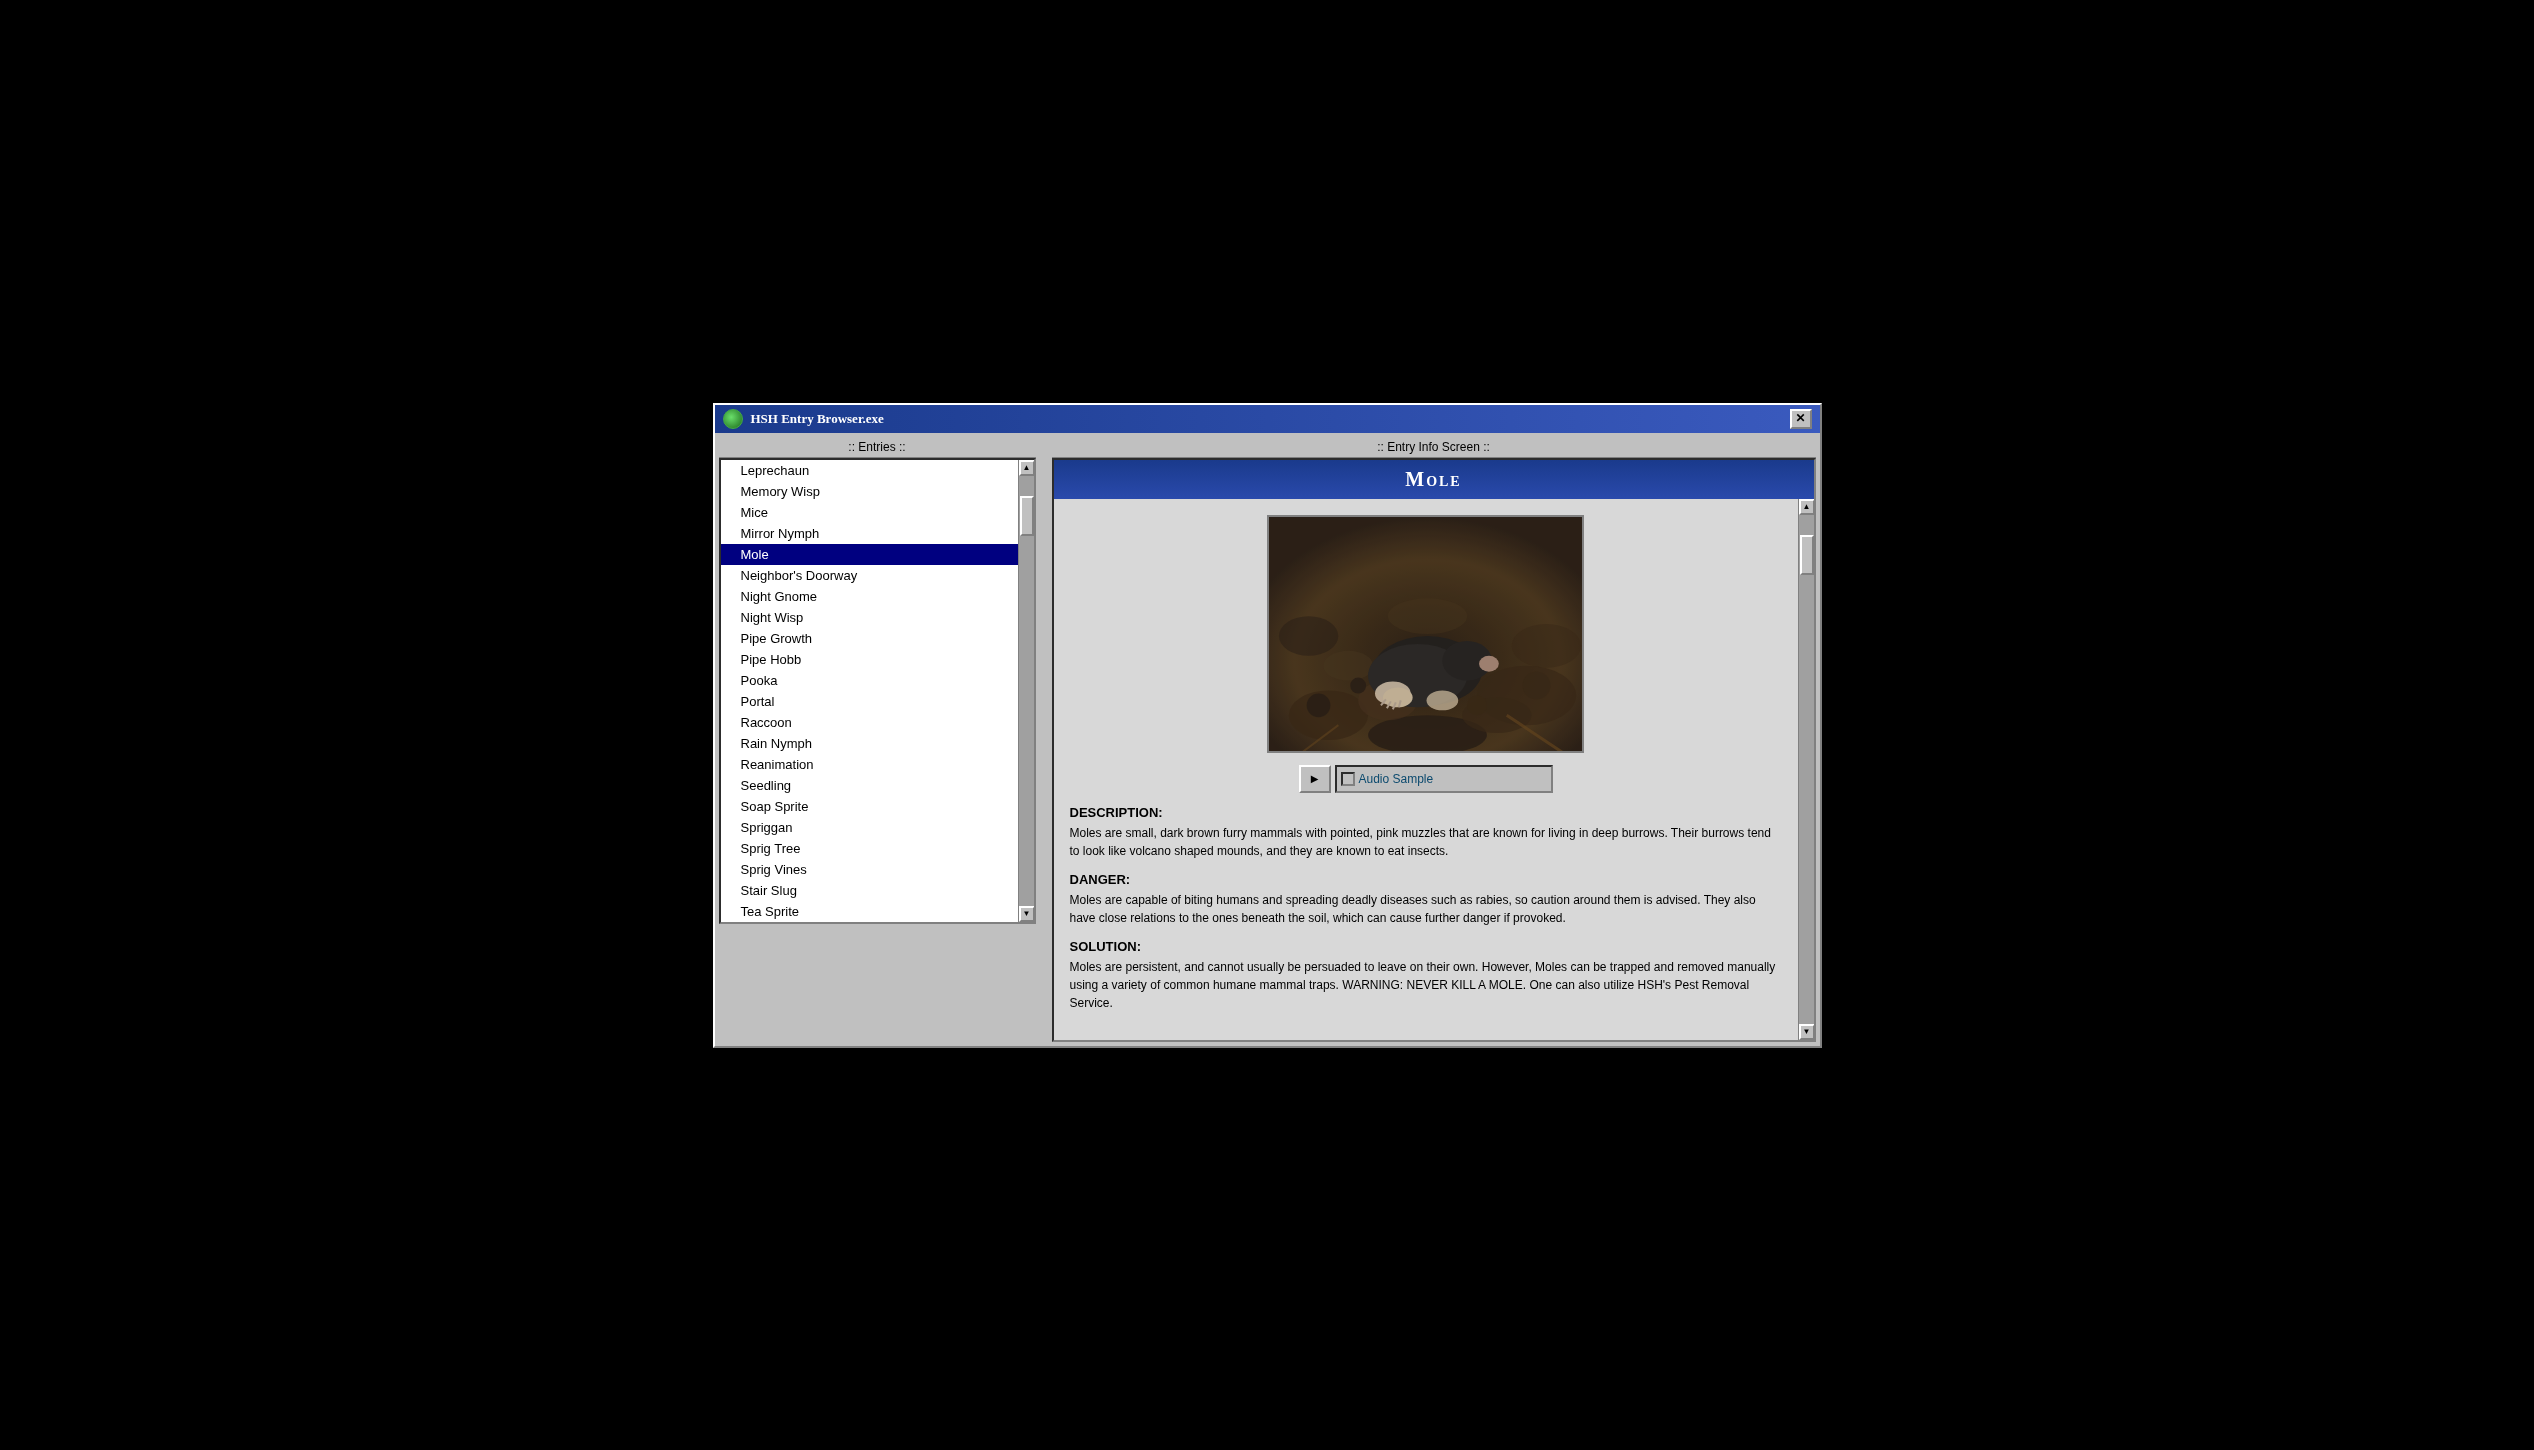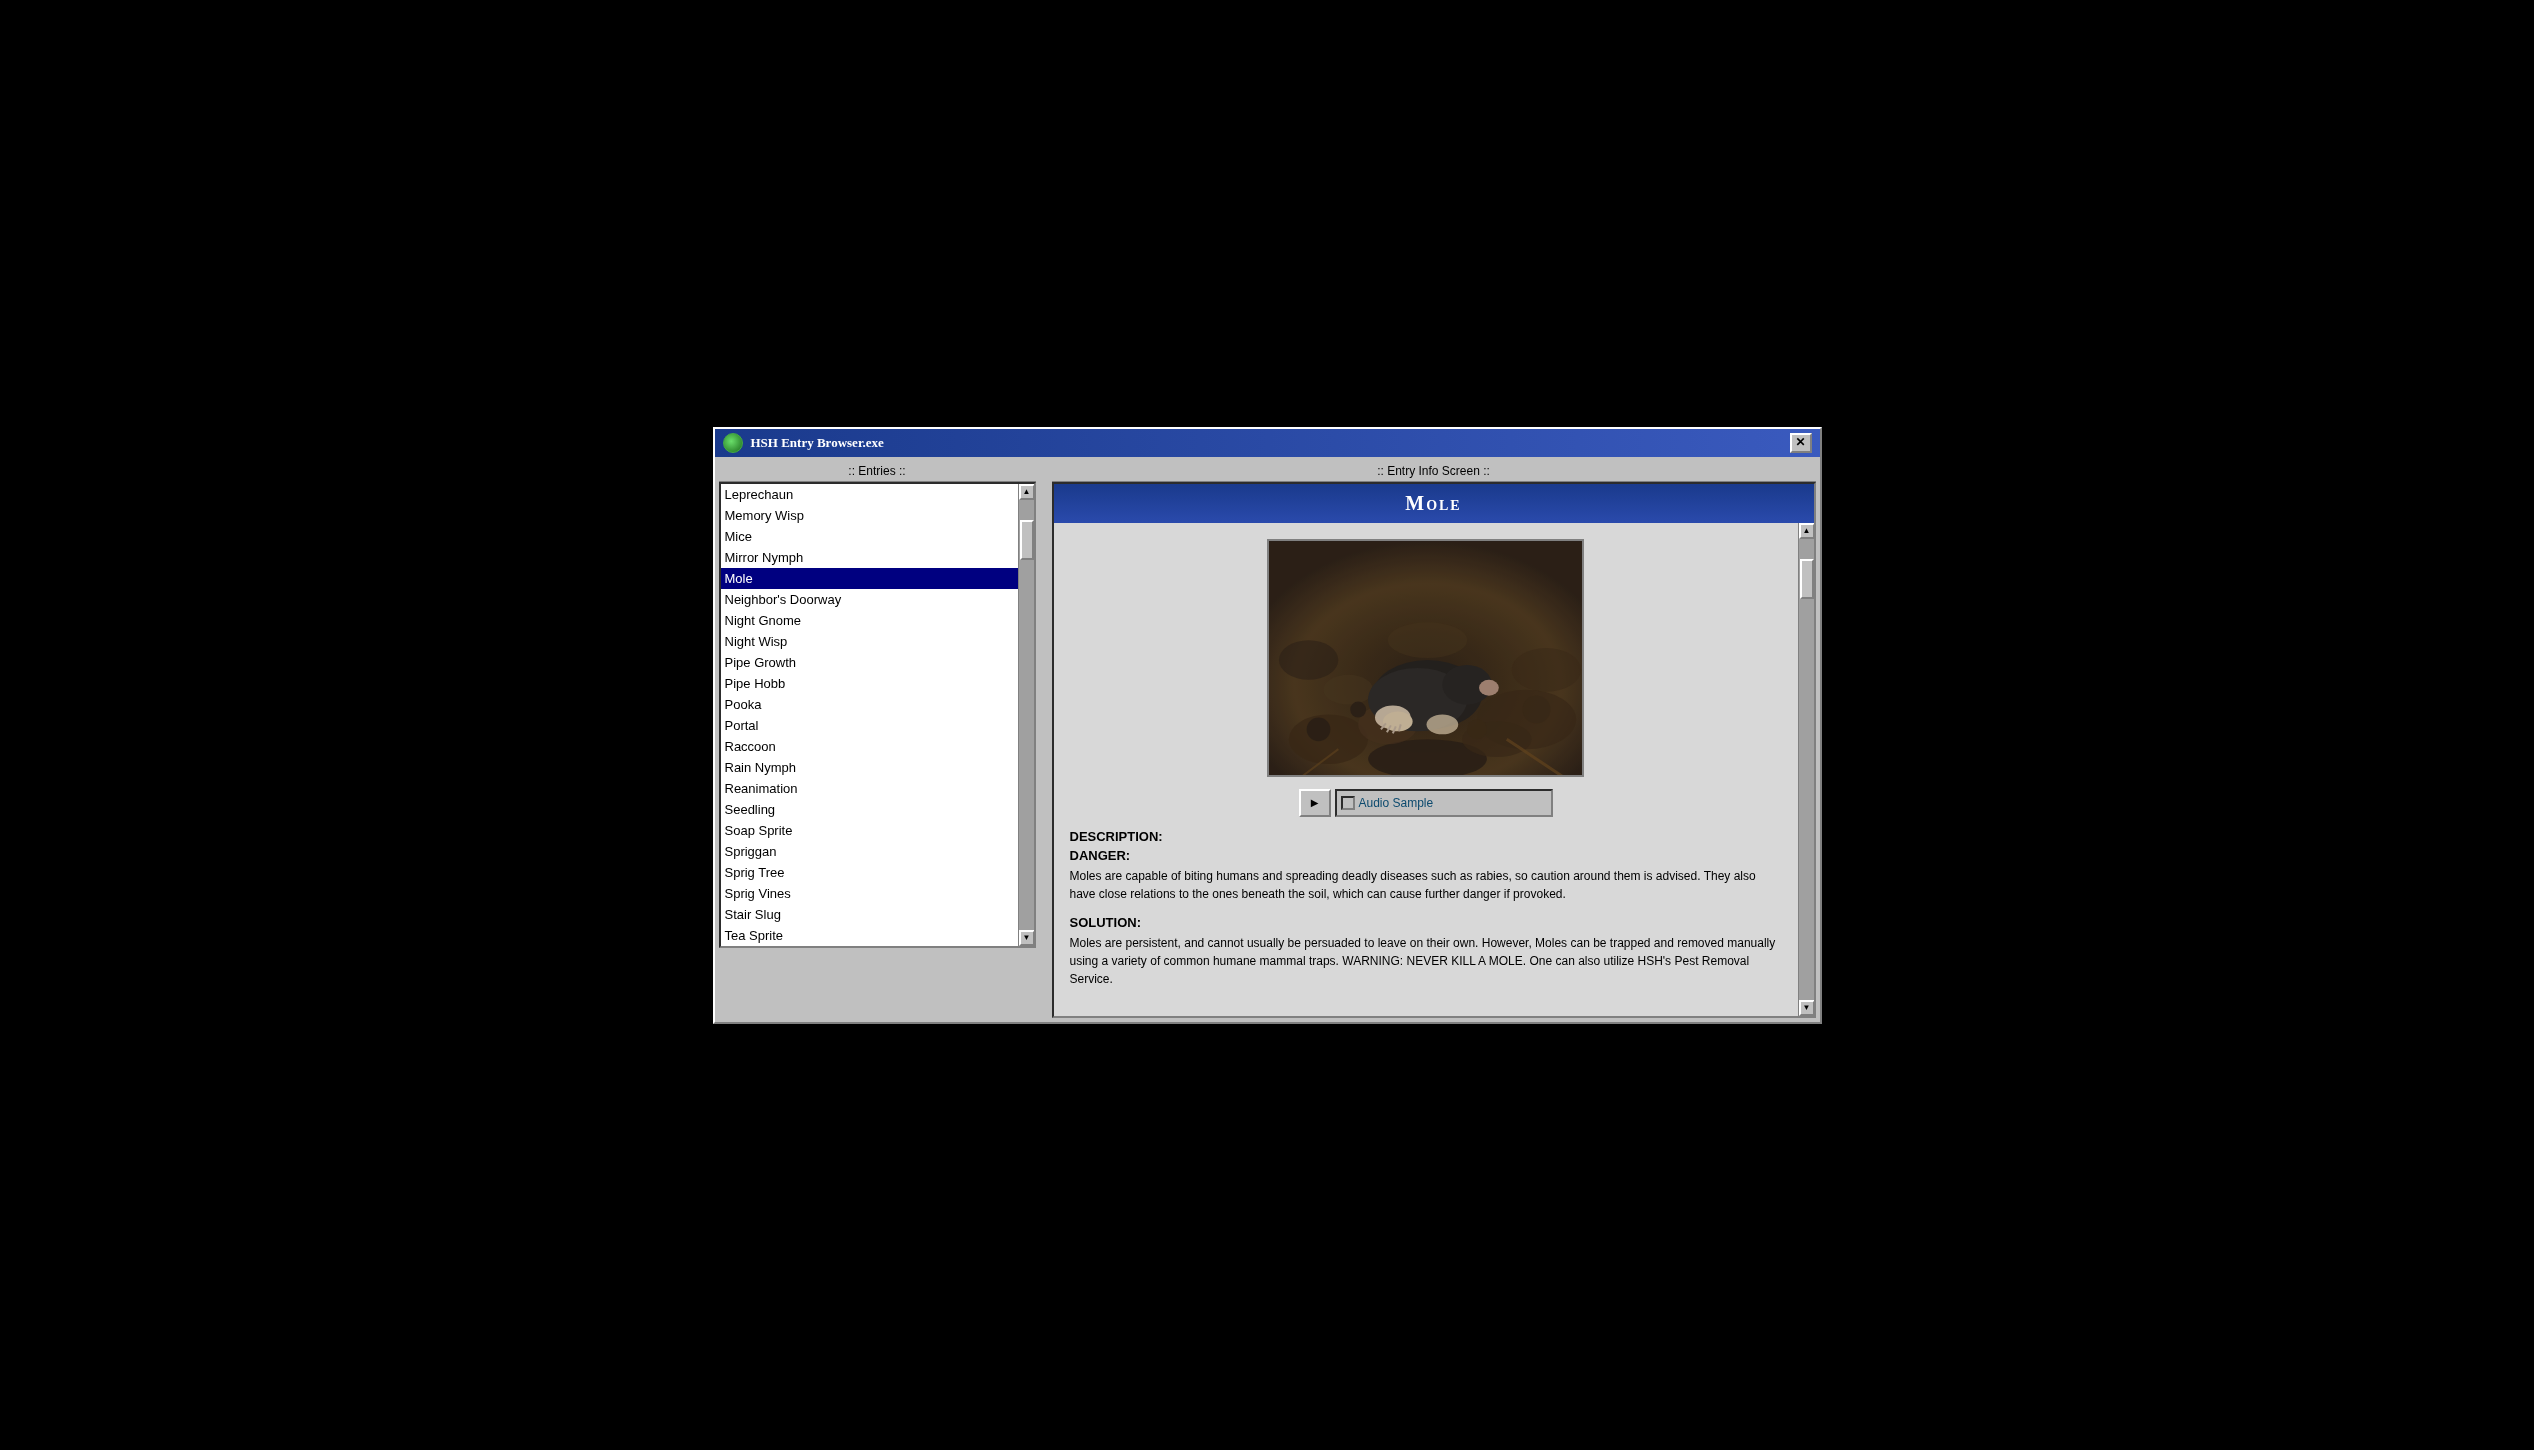--- a/index.html
+++ b/index.html
@@ -99,21 +99,21 @@
       overflow: hidden;
     }
 
     .entries-list {
       flex: 1;
       overflow-y: hidden;
       list-style: none;
     }
 
     .entries-list li {
-      padding: 3px 4px;
+      padding: 3px 20px;
       font-size: 13px;
       cursor: pointer;
       color: #000;
       white-space: nowrap;
     }
 
     .entries-list li.selected {
       background: #000080;
       color: #fff;
     }
@@ -382,20 +382,21 @@
 
             <div class="audio-bar">
               <div class="play-btn">▶</div>
               <div class="audio-label-container">
                 <div class="audio-checkbox"></div>
                 <span class="audio-label-text">Audio Sample</span>
               </div>
             </div>
 
             <div class="section-header">DESCRIPTION:</div>
+            <div class="section-text">Moles are small, dark brown furry mammals with pointed, pink muzzles that are known for living in deep burrows. Their burrows tend to look like volcano shaped mounds, and they are known to eat insects.</div>
 
             <div class="section-header">DANGER:</div>
             <div class="section-text">Moles are capable of biting humans and spreading deadly diseases such as rabies, so caution around them is advised. They also have close relations to the ones beneath the soil, which can cause further danger if provoked.</div>
 
             <div class="section-header">SOLUTION:</div>
             <div class="section-text">Moles are persistent, and cannot usually be persuaded to leave on their own. However, Moles can be trapped and removed manually using a variety of common humane mammal traps. WARNING: NEVER KILL A MOLE. One can also utilize HSH's Pest Removal Service.</div>
 
           </div>
           <div class="right-scrollbar">
             <div class="scroll-btn">▲</div>

